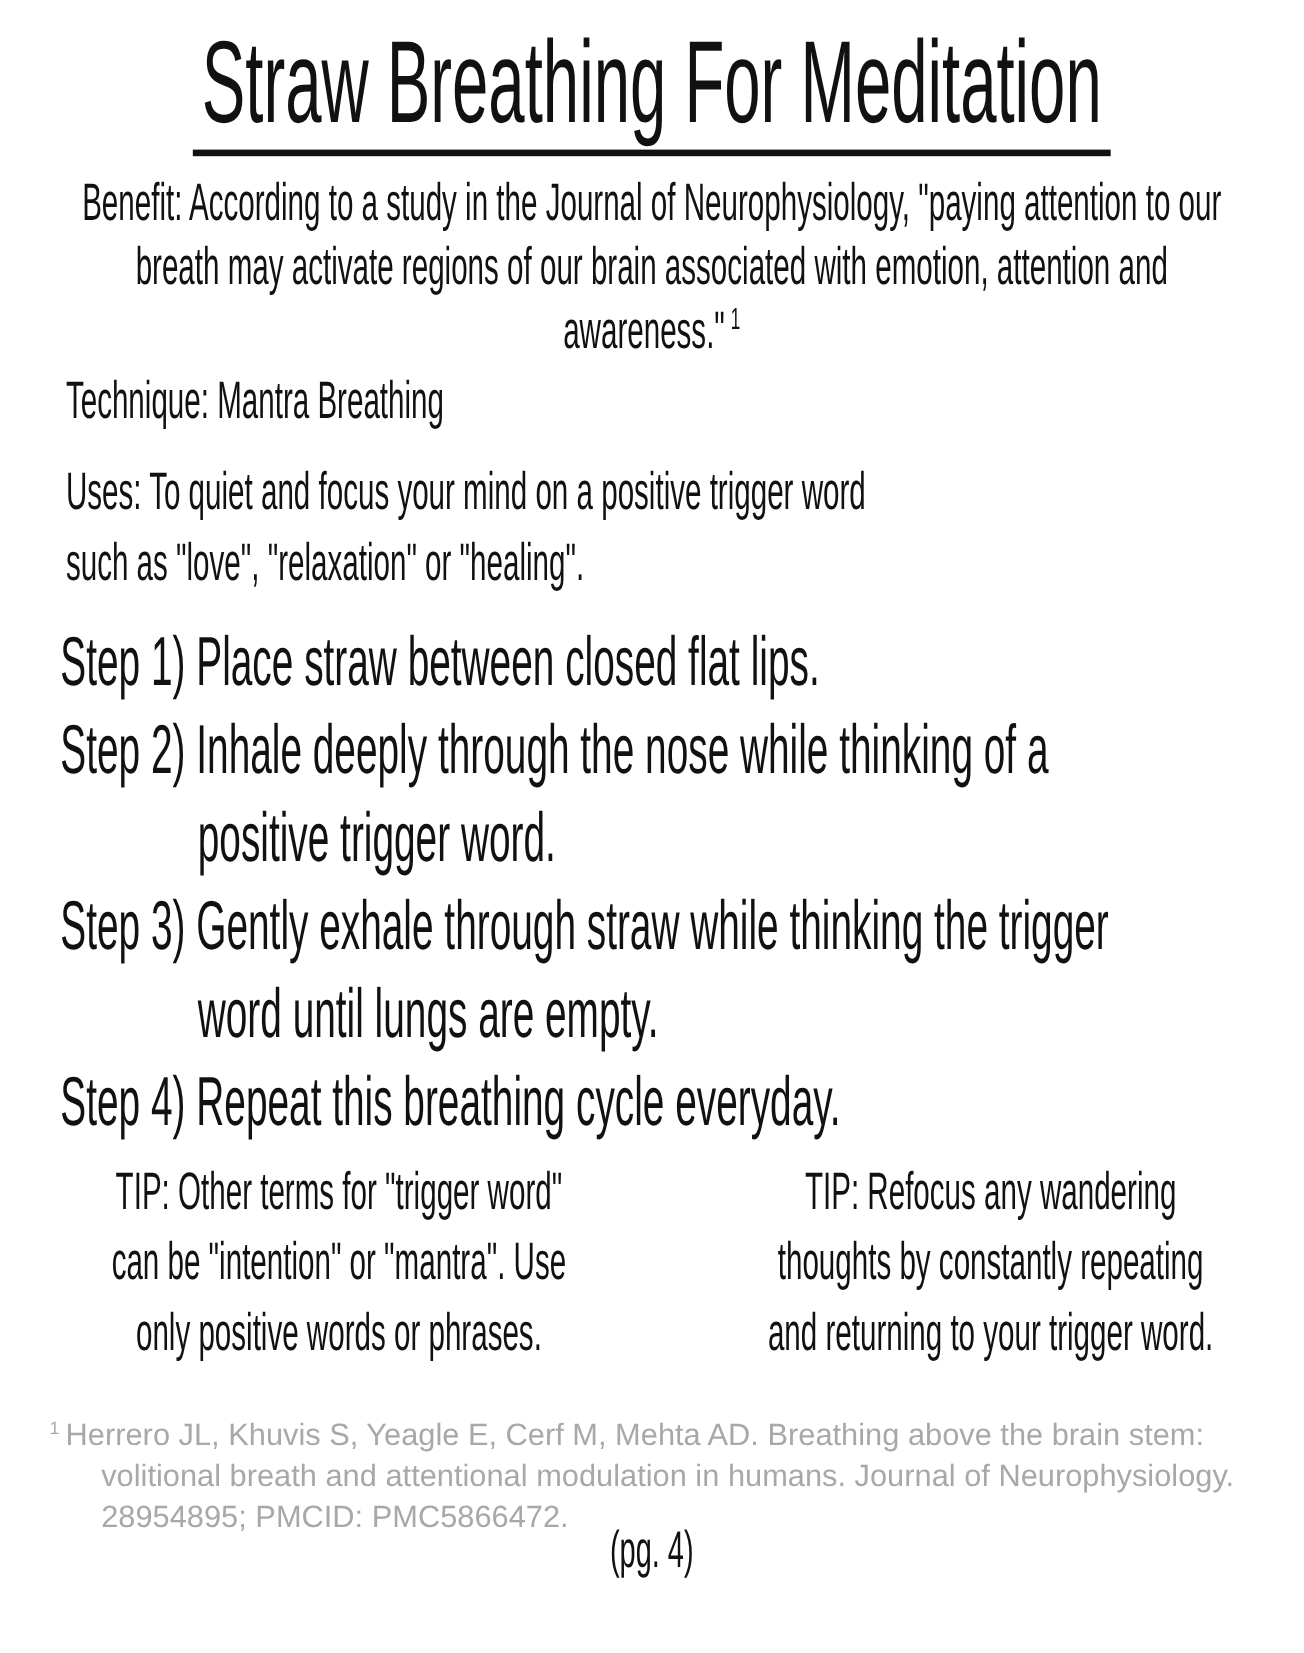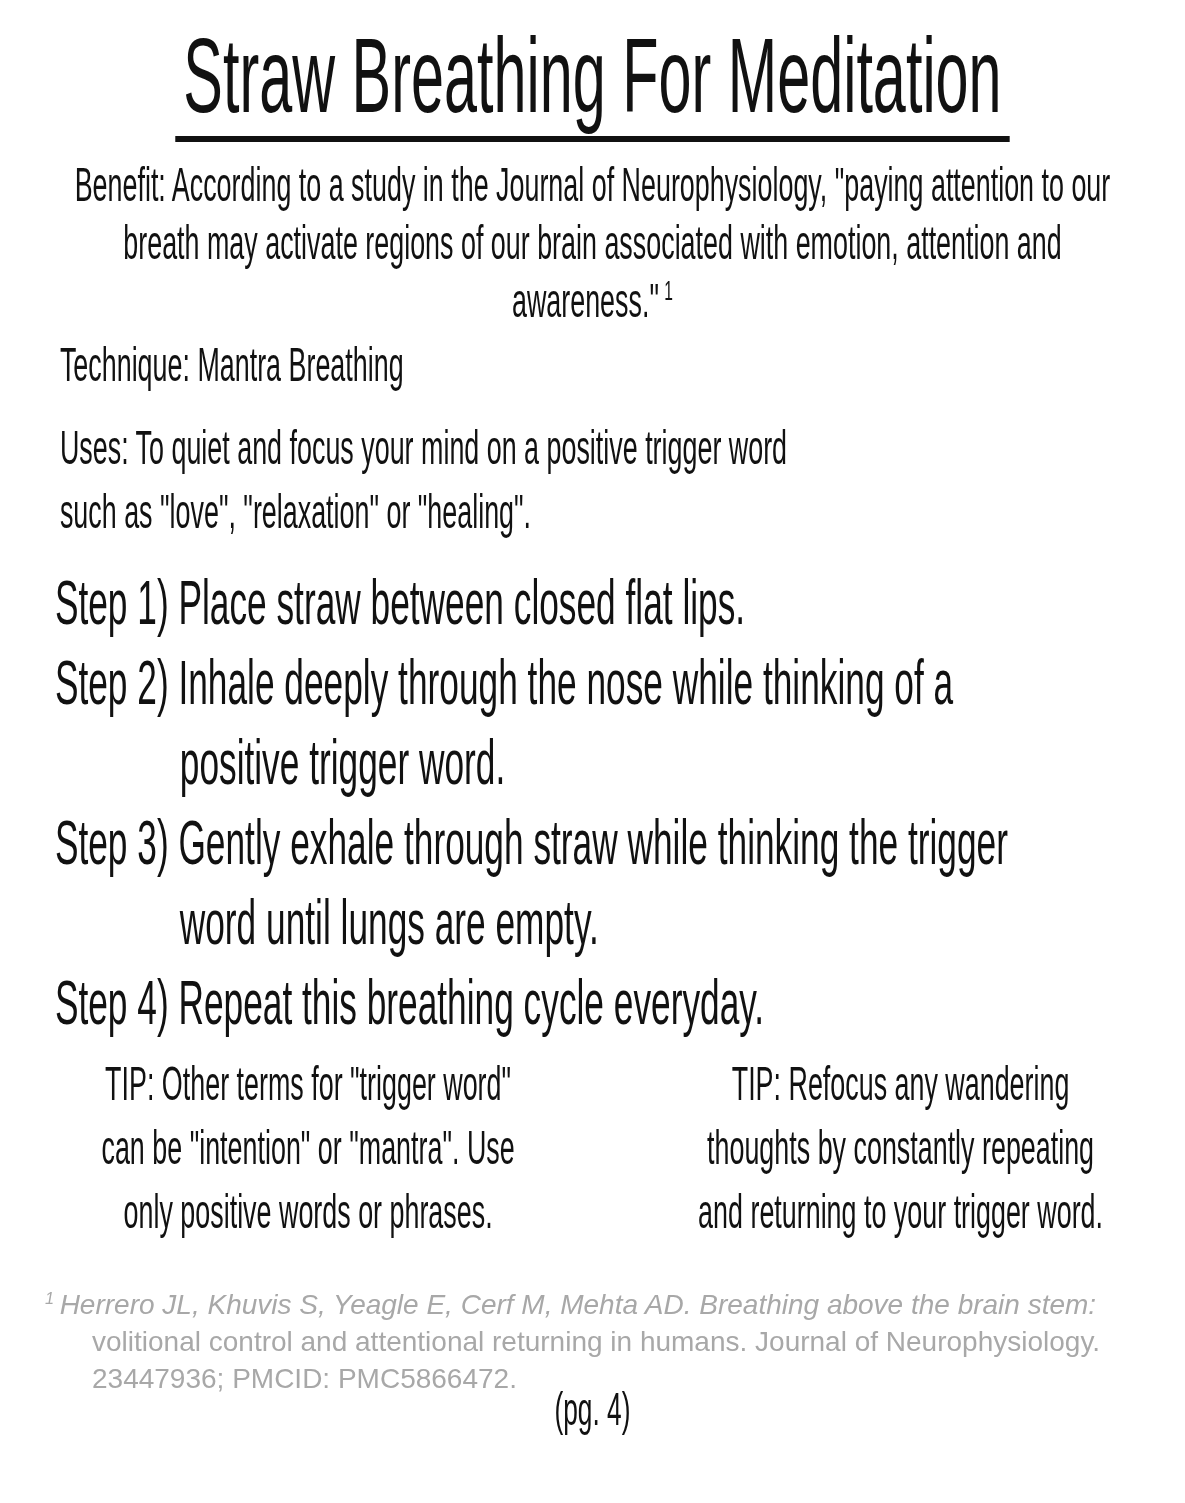--- a/index.html
+++ b/index.html
@@ -76,21 +76,21 @@
   }
   .tip-col-left  { width: 52%; text-align: center; }
   .tip-col-right { width: 48%; text-align: center; }
   .footnote {
     margin-top: 42px;
     font-size: 28px;
     line-height: 37px;
     color: #a8a8a8;
     white-space: nowrap;
   }
-  .footnote .fn-first { padding-left: 45px; font-style: italic; }
+  .footnote .fn-first { padding-left: 45px; }
   .footnote .fn-cont  { padding-left: 92px; }
   .pagenum-row {
     margin-top: -16px;
     text-align: center;
     font-size: 47px;
     line-height: 55px;
     white-space: nowrap;
   }
 </style>
 </head>
@@ -136,21 +136,21 @@
         <div>TIP: Refocus any wandering</div>
         <div>thoughts by constantly repeating</div>
         <div>and returning to your trigger word.</div>
       </div>
     </div>
 
   </div>
 
   <div class="footnote">
     <div class="fn-first"><sup>1</sup> <span>Herrero JL, Khuvis S, Yeagle E, Cerf M, Mehta AD. Breathing above the brain stem:</span></div>
-    <div class="fn-cont">volitional control and attentional returning in humans. Journal of Neurophysiology.</div>
-    <div class="fn-cont">23447936; PMCID: PMC5866472.</div>
+    <div class="fn-cont">volitional breath and attentional modulation in humans. Journal of Neurophysiology.</div>
+    <div class="fn-cont">28954895; PMCID: PMC5866472.</div>
   </div>
 
   <div class="condensed pagenum-row">
     <span>(pg. 4)</span>
   </div>
 
 </div>
 
 </body></html>

